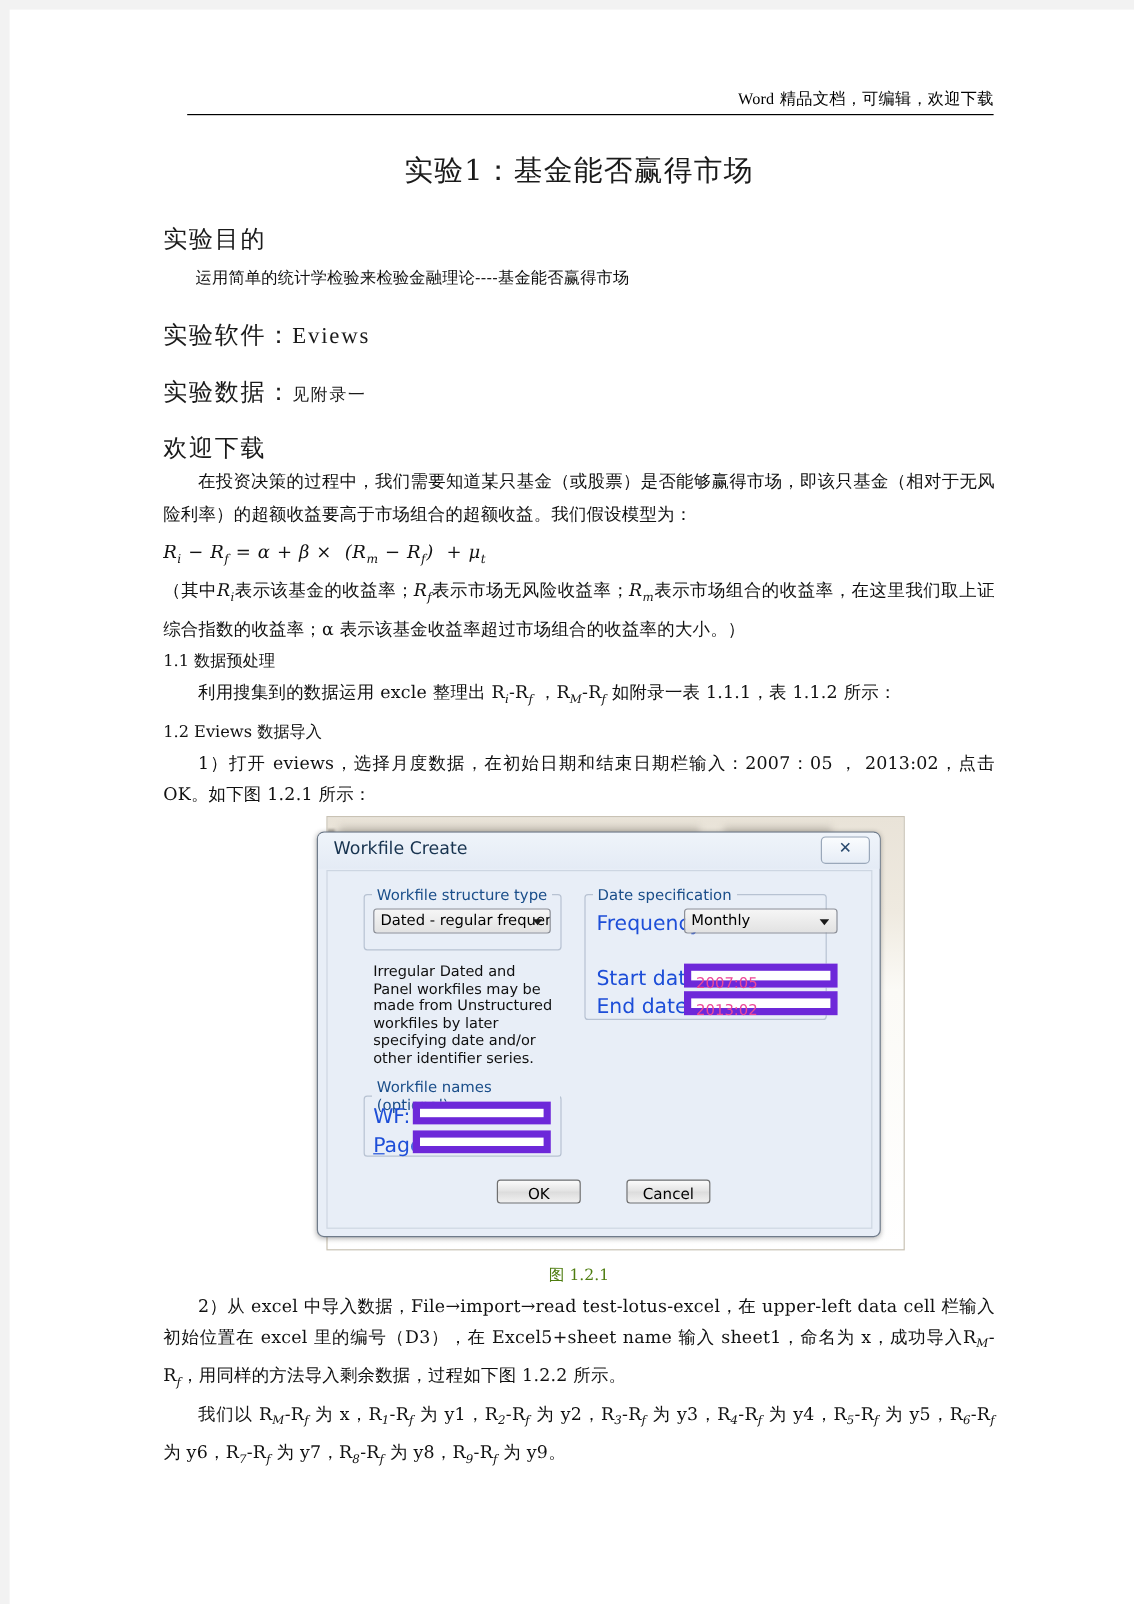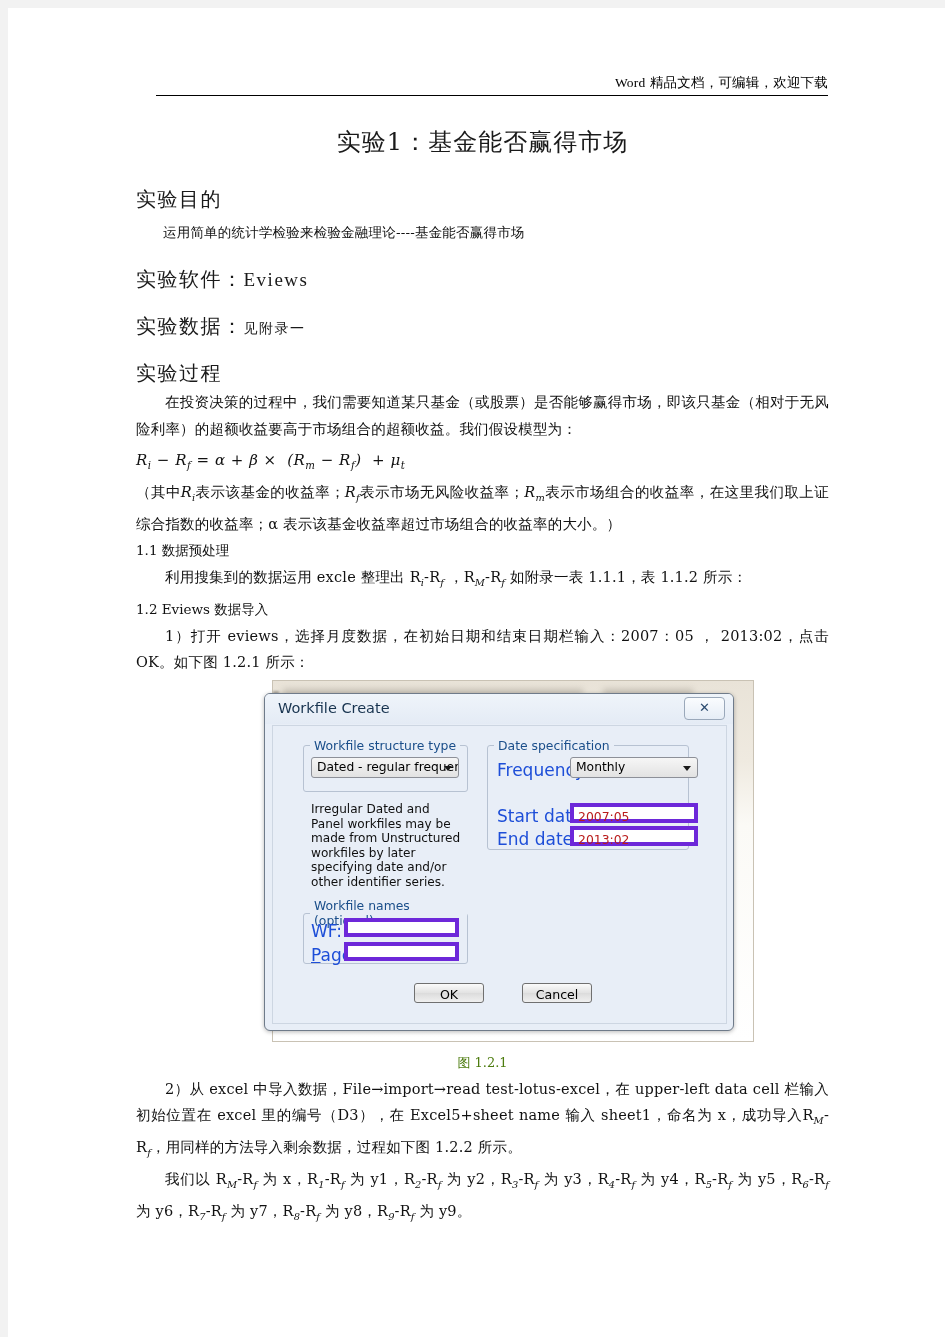--- a/index.html
+++ b/index.html
@@ -266,24 +266,24 @@
   }
   #lbl-frequency { left: 224px; top: 34px; }
   #lbl-startdate { left: 224px; top: 80px; }
   #lbl-enddate   { left: 224px; top: 103px; }
   #lbl-wf        { left: 38px; top: 195px; }
   #lbl-page      { left: 38px; top: 219px; }
 
   .textinput {
     position: absolute;
     background: #ffffff;
-    border: 4px solid #6d28d9;
+    border: 6px solid #6d28d9;
     box-sizing: border-box;
     font-size: 12.4px;
-    color: #b91c1c;
+    color: #ec4899;
     padding: 2px 4px;
     font-family: "DejaVu Sans","Liberation Sans",sans-serif;
   }
   #in-startdate { left: 297px; top: 77px; width: 128px; height: 20px; }
   #in-enddate   { left: 297px; top: 100px; width: 128px; height: 20px; }
   #in-wf        { left: 71px; top: 192px; width: 115px; height: 19px; }
   #in-page      { left: 71px; top: 216px; width: 115px; height: 19px; }
 
   .helptext {
     position: absolute;
@@ -331,21 +331,21 @@
     <p class="para indent" style="font-size:13.5px;margin-bottom:6px;">运用简单的统计学检验来检验金融理论----基金能否赢得市场</p>
 
     <h2 class="h2 spaced">
       <span>实验软件：</span><span class="smallcap" style="font-size:19px;">Eviews</span>
     </h2>
 
     <h2 class="h2 spaced">
       <span>实验数据：</span><span style="font-size:14px;">见附录一</span>
     </h2>
 
-    <h2 class="h2 spaced" style="margin-bottom:2px;">实验过程</h2>
+    <h2 class="h2 spaced" style="margin-bottom:2px;">欢迎下载</h2>
 
     <p class="para indent">在投资决策的过程中，我们需要知道某只基金（或股票）是否能够赢得市场，即该只基金（相对于无风险利率）的超额收益要高于市场组合的超额收益。我们假设模型为：</p>
 
     <div class="formula">
       <span>R<sub>i</sub> − R<sub>f</sub> <span class="up">=</span> α <span class="up">+</span> β <span class="up">×</span>&nbsp; (R<sub>m</sub> − R<sub>f</sub>) &nbsp;<span class="up">+</span> μ<sub>t</sub></span>
     </div>
 
     <p class="para tight">
       <span>（其中</span><i>R<sub>i</sub></i><span>表示该基金的收益率；</span><i>R<sub>f</sub></i><span>表示市场无风险收益率；</span><i>R<sub>m</sub></i><span>表示市场组合的收益率，在这里我们取上证综合指数的收益率；α 表示该基金收益率超过市场组合的收益率的大小。）</span>
     </p>

